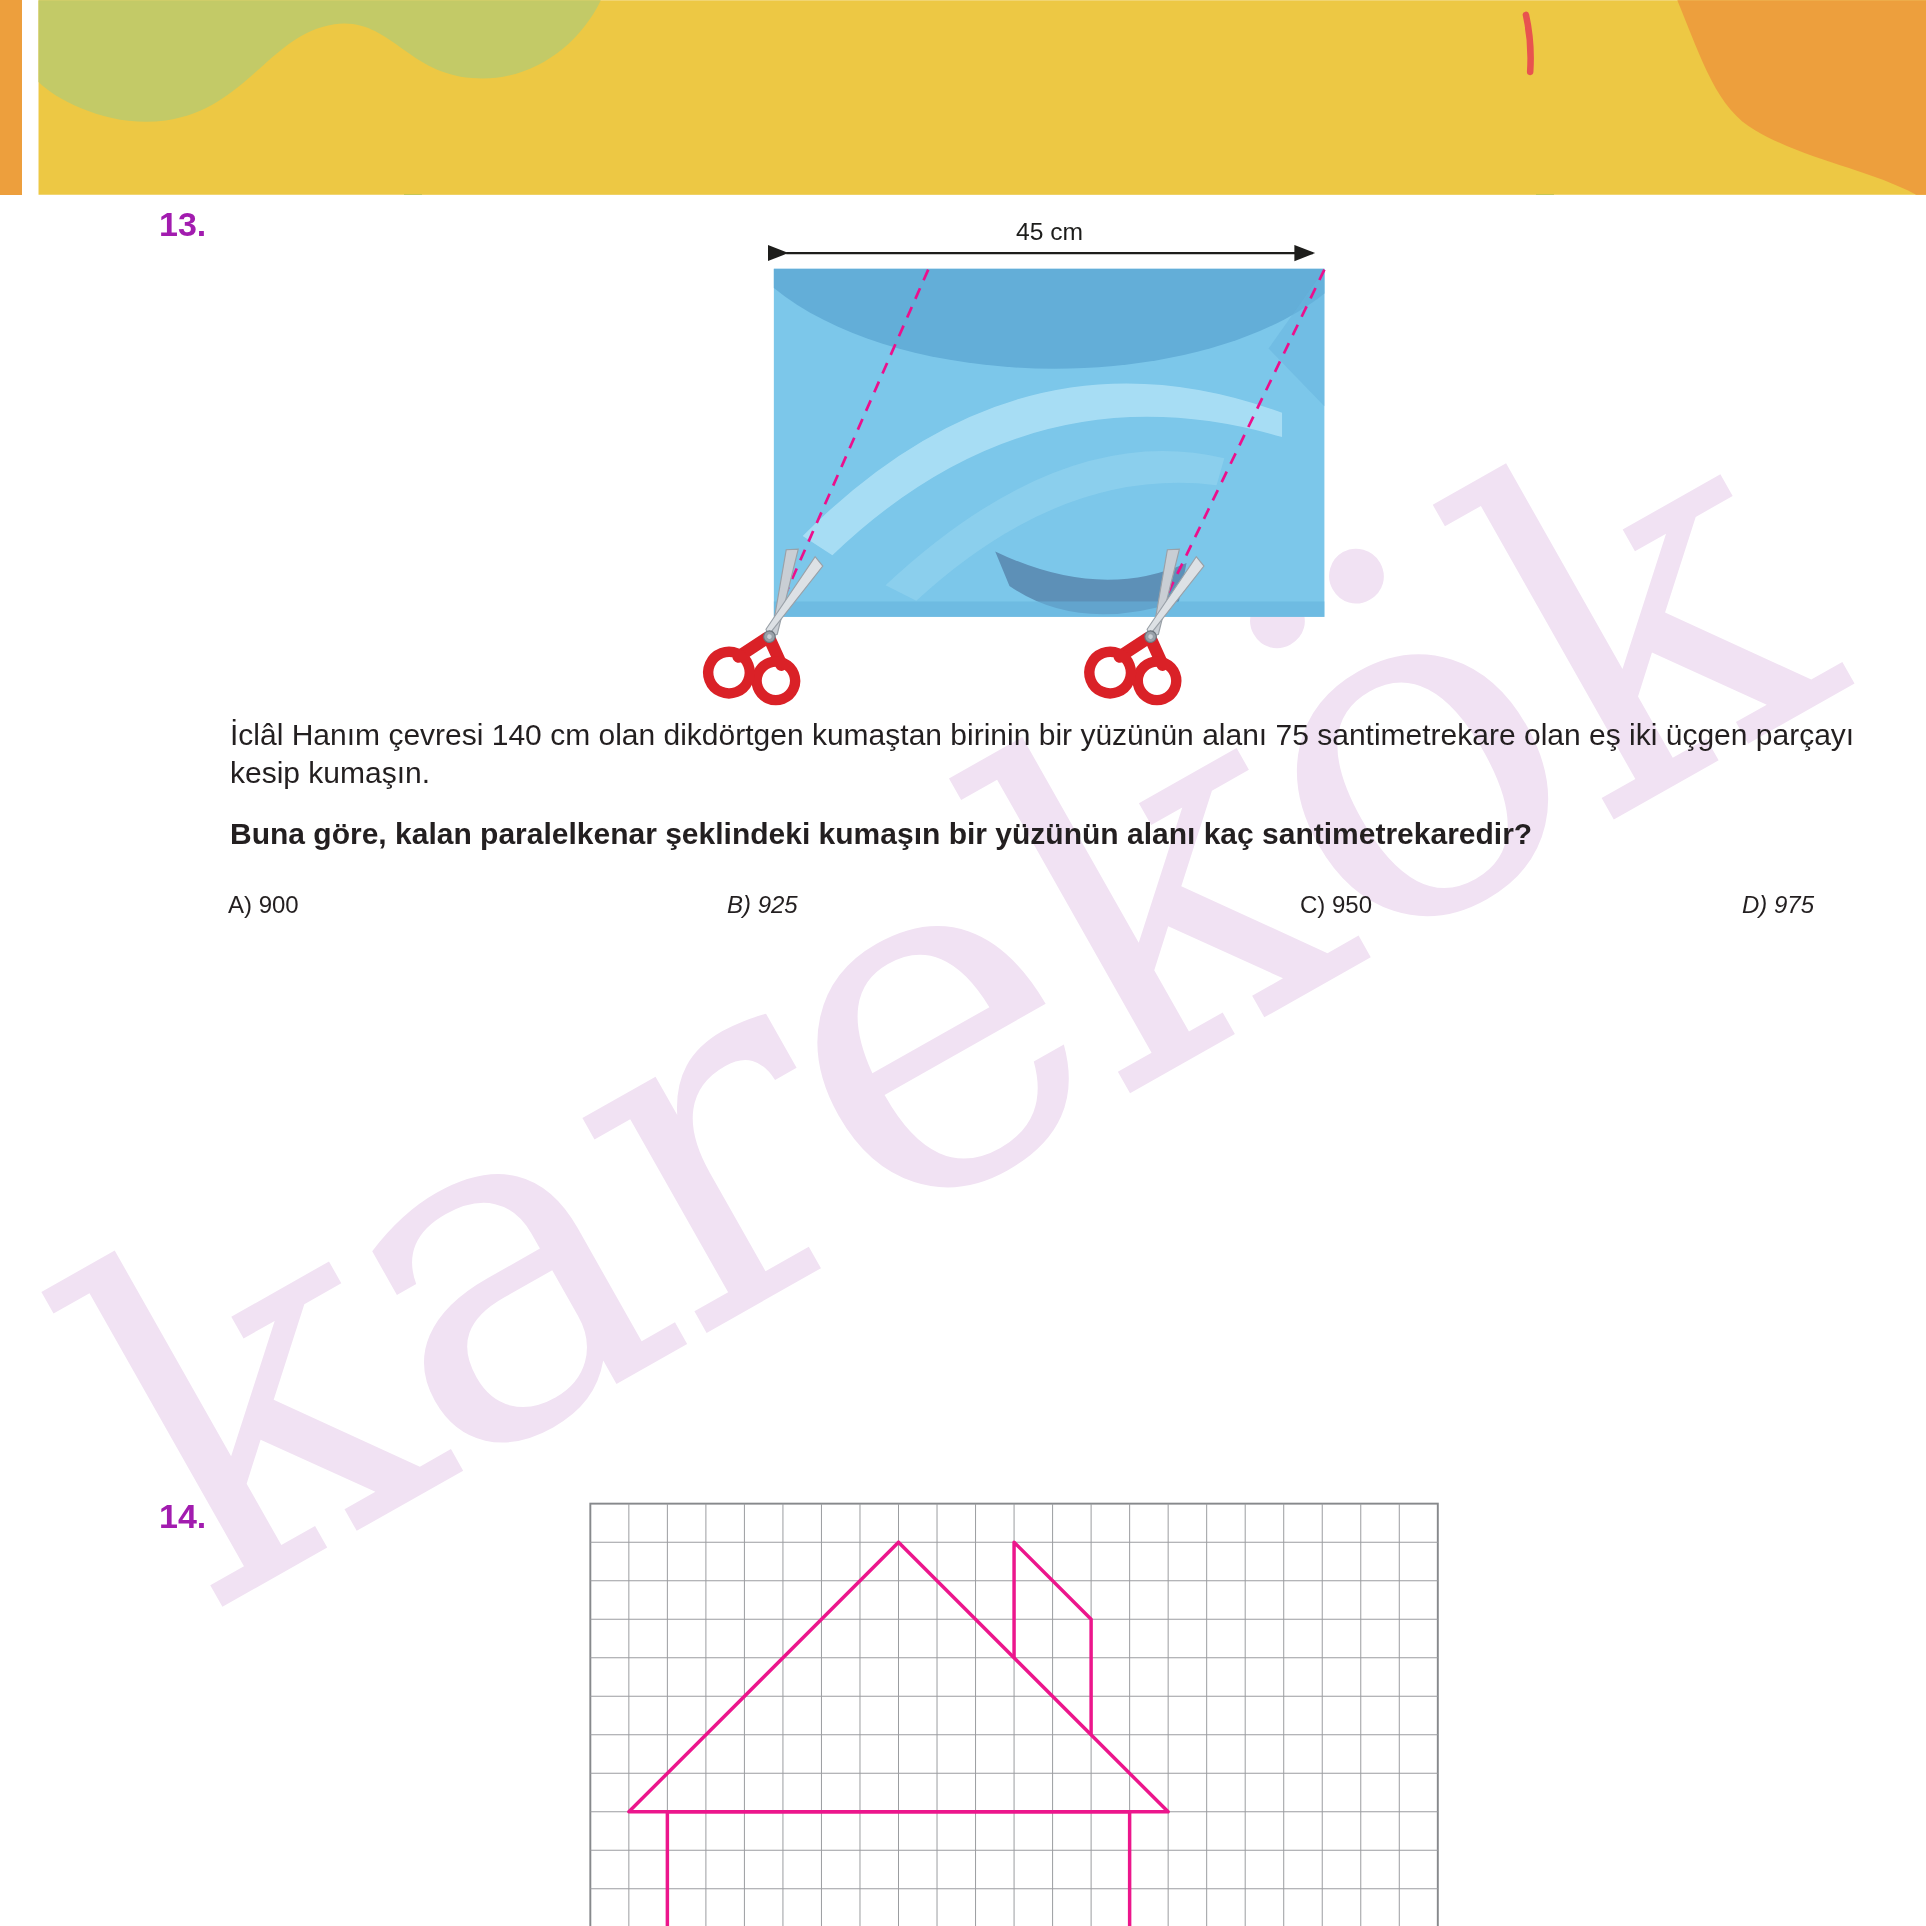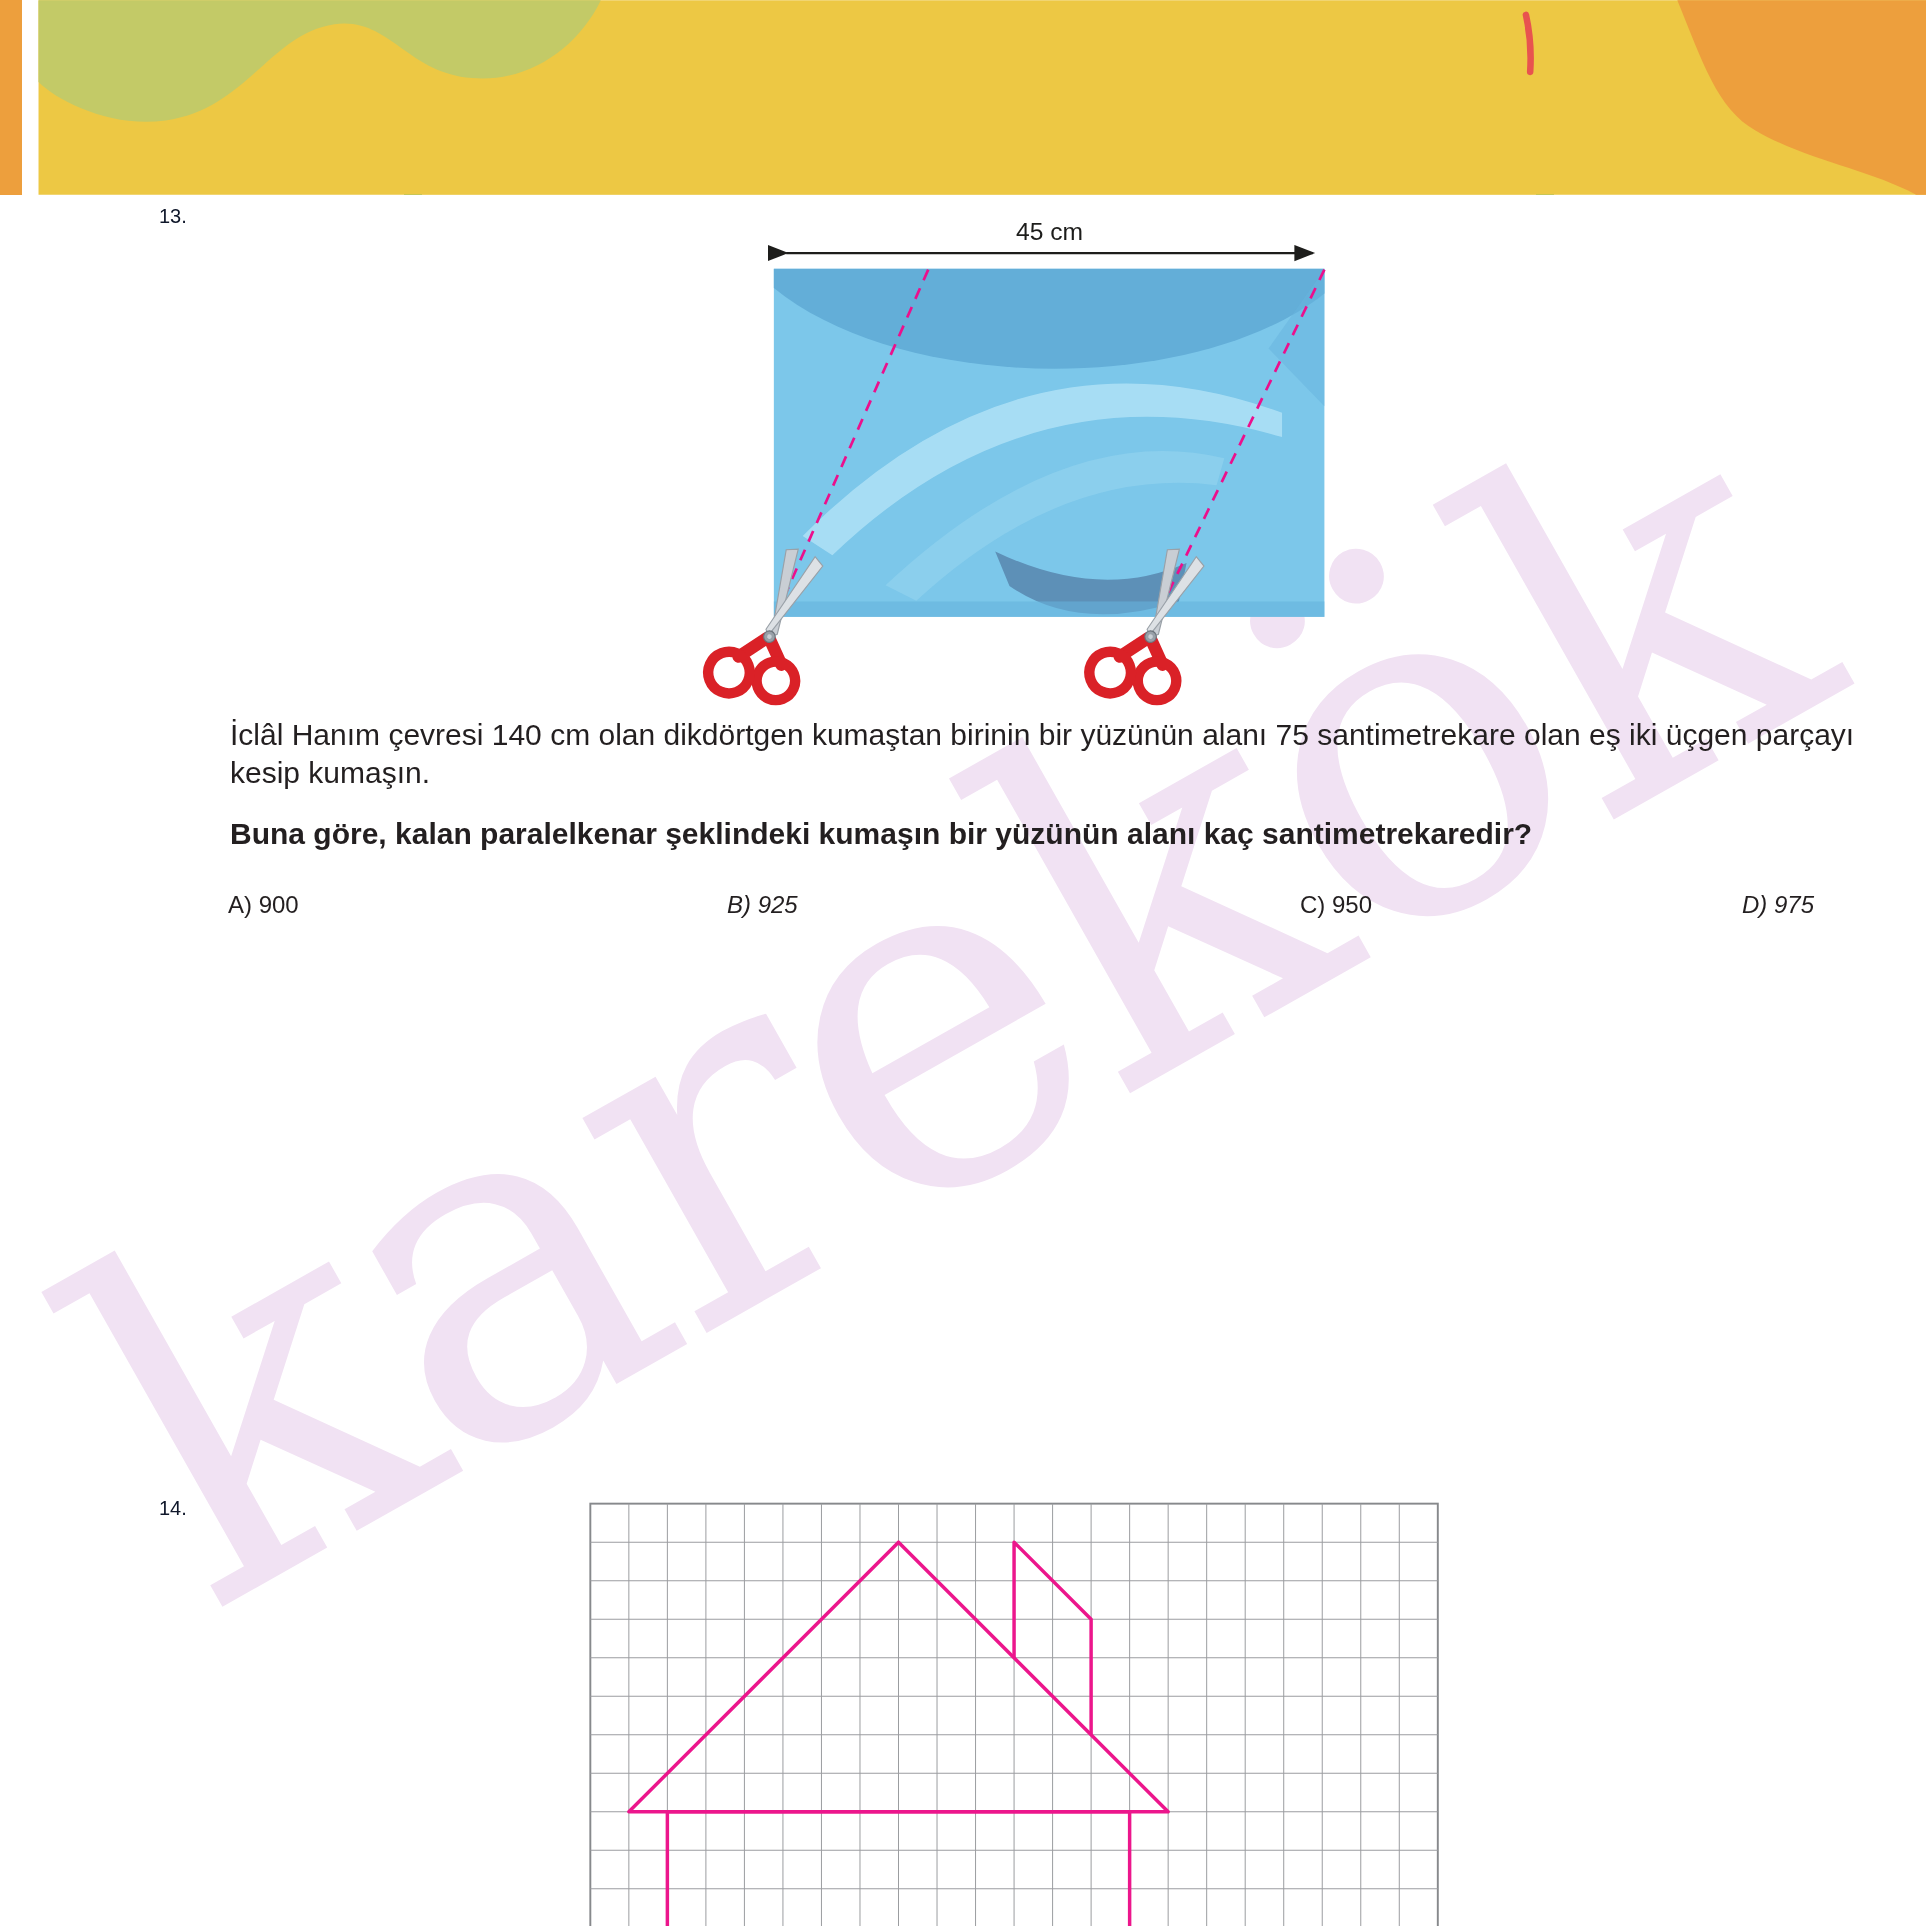--- a/index.html
+++ b/index.html
@@ -11,21 +11,21 @@
   #left-strip{left:0;top:0;width:22.3px;height:195px;background:#ED9F3D;}
   #header-card{left:404px;top:57px;width:1150px;height:185px;background:#5BC08C;border-radius:31px;}
   #header-card-inner{position:absolute;left:18px;top:18px;right:18px;height:193px;background:#F5ECC8;border-radius:18.5px;}
   #header-title{position:absolute;left:0;right:0;top:55px;text-align:center;
                 font-size:38px;font-weight:bold;letter-spacing:1.2px;color:#1d1d1b;}
   
   #watermark{left:944px;top:1009px;transform:translate(-50%,-50%) rotate(-29.5deg);
              font-family:"DejaVu Serif",serif;font-size:478px;line-height:1;letter-spacing:-10.8px;
              color:#F1E2F3;white-space:nowrap;z-index:0;}
   
-  .qnum{font-size:20px;font-weight:normal;color:#0f172a;z-index:3;}
+  .qnum{font-size:34px;font-weight:bold;color:#a21caf;z-index:3;}
   .body-line{font-size:30px;line-height:1.2;white-space:nowrap;z-index:3;}
   .bold-line{font-weight:bold;}
   .opt{font-size:24px;white-space:nowrap;}
   .optrow{left:0;top:0;width:1965px;height:31px;z-index:3;}
   svg{position:absolute;z-index:2;}
 </style>
 </head>
 <body>
 
 <div class="abs" id="band">

